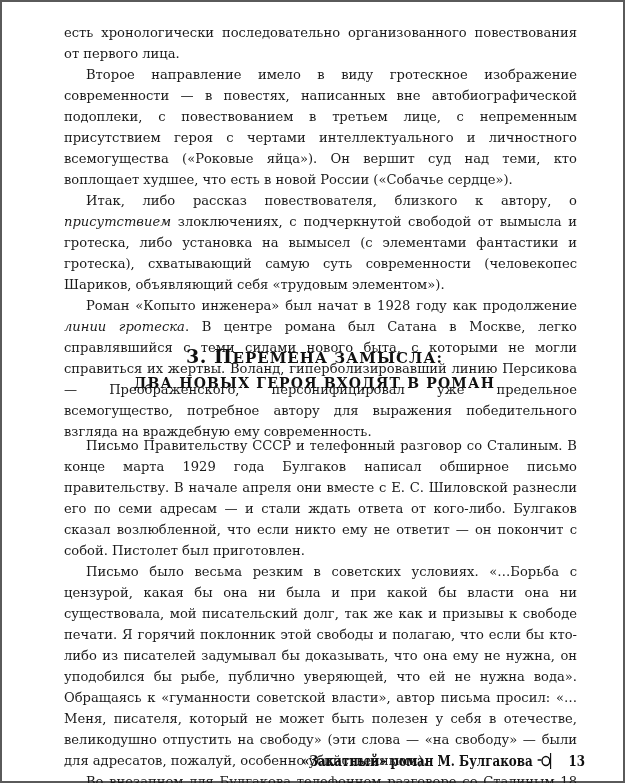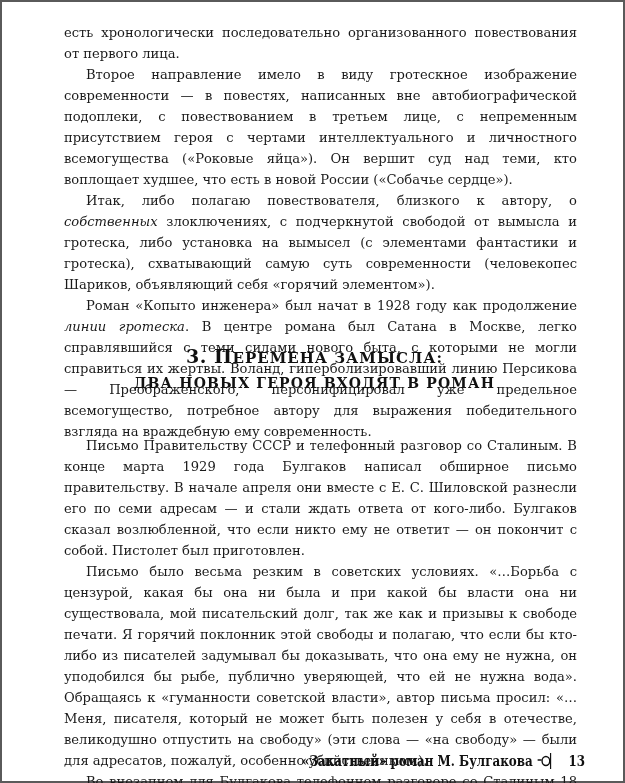--- a/index.html
+++ b/index.html
@@ -54,21 +54,21 @@
     .pagenum { margin-left: 6px; }
   </style>
 </head>
 <body>
 
 <div class="page">
 
   <div class="text">
     <p><span>есть хронологически последовательно организованного повествования от первого лица.</span></p>
     <p class="indent"><b>Второе</b><span> направление имело в виду гротескное изображение современности — в повестях, написанных вне автобиографической подоплеки, с повествованием в третьем лице, с непременным присутствием героя с чертами интеллектуального и личностного всемогущества («Роковые яйца»). Он вершит суд над теми, кто воплощает худшее, что есть в новой России («Собачье сердце»).</span></p>
-    <p class="indent"><span>Итак, либо полагаю повествователя, близкого к автору, о </span><i>собственных</i><span> злоключениях, с подчеркнутой свободой от вымысла и гротеска, либо установка на вымысел (с элементами фантастики и гротеска), схватывающий самую суть современности (человекопес Шариков, объявляющий себя «горячий элементом»).</span></p>
+    <p class="indent"><span>Итак, либо рассказ повествователя, близкого к автору, о </span><i>присутствием</i><span> злоключениях, с подчеркнутой свободой от вымысла и гротеска, либо установка на вымысел (с элементами фантастики и гротеска), схватывающий самую суть современности (человекопес Шариков, объявляющий себя «трудовым элементом»).</span></p>
     <p class="indent"><span>Роман «Копыто инженера» был начат в 1928 году как продолжение </span><i>линии гротеска</i><span>. В центре романа был Сатана в Москве, легко справлявшийся с теми силами нового быта, с которыми не могли справиться их жертвы. Воланд, гиперболизировавший линию Персикова — Преображенского, персонифицировал уже предельное всемогущество, потребное автору для выражения победительного взгляда на враждебную ему современность.</span></p>
   </div>
 
   <div class="heading h1">
     <span>3.</span>
     <span>П</span><span class="sc">ЕРЕМЕНА ЗАМЫСЛА:</span>
   </div>
   <div class="heading h2">ДВА НОВЫХ ГЕРОЯ ВХОДЯТ В РОМАН</div>
 
   <div class="text section2">

